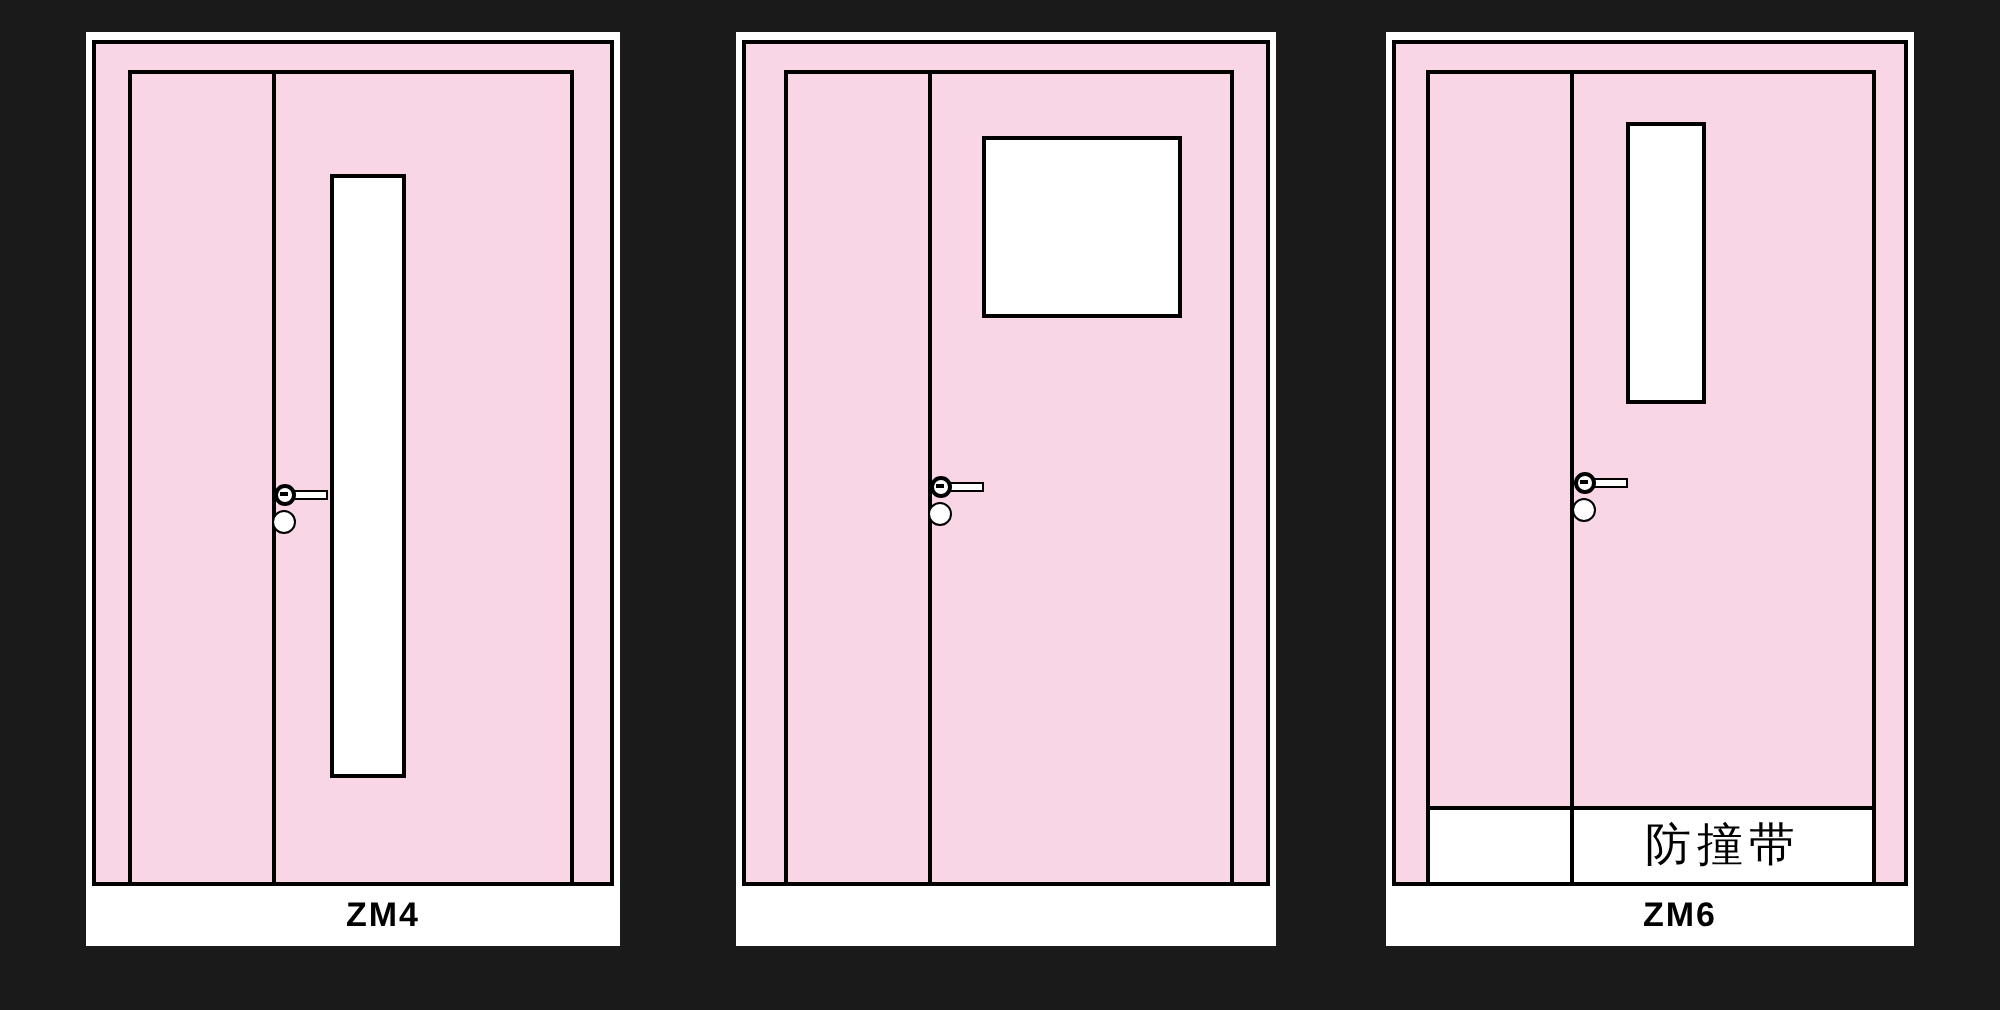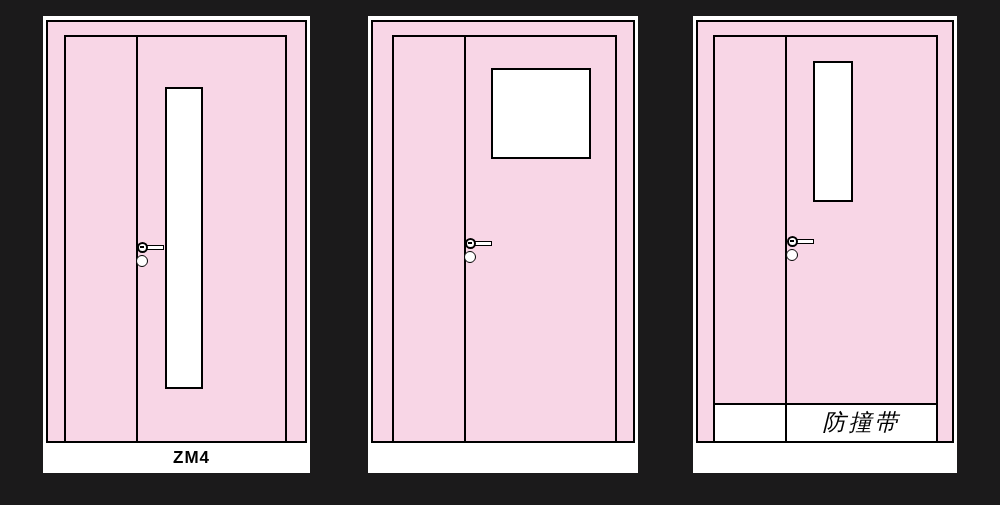--- a/index.html
+++ b/index.html
@@ -24,21 +24,20 @@
     background:var(--door-fill,#f8d6e6);
     border:2px solid var(--outline,#000);
     box-sizing:border-box;
   }
   
   .leaves{
     position:absolute;top:13px;bottom:0;left:16px;width:223px;
     border:2px solid var(--outline,#000);
     border-bottom:none;
     box-sizing:border-box;
-    font-style:italic;
   }
   .d2 .leaves{left:19px;width:225px;}
   .d3 .leaves{left:15px;width:225px;}
 
   .divider{
     position:absolute;top:0;bottom:0;left:70px;width:2px;
     background:var(--outline,#000);
     z-index:3;
   }
 
@@ -150,15 +149,18 @@
         </div>
         <div class="divider"></div>
         <div class="vision"></div>
         <div class="handle">
           <span class="lever"></span>
           <span class="rosette"></span>
           <span class="cylinder"></span>
         </div>
       </div>
     </div>
+    <div class="label-strip">
+      <span class="door-label">ZM6</span>
+    </div>
   </div>
 
 </div>
 
 </body></html>

